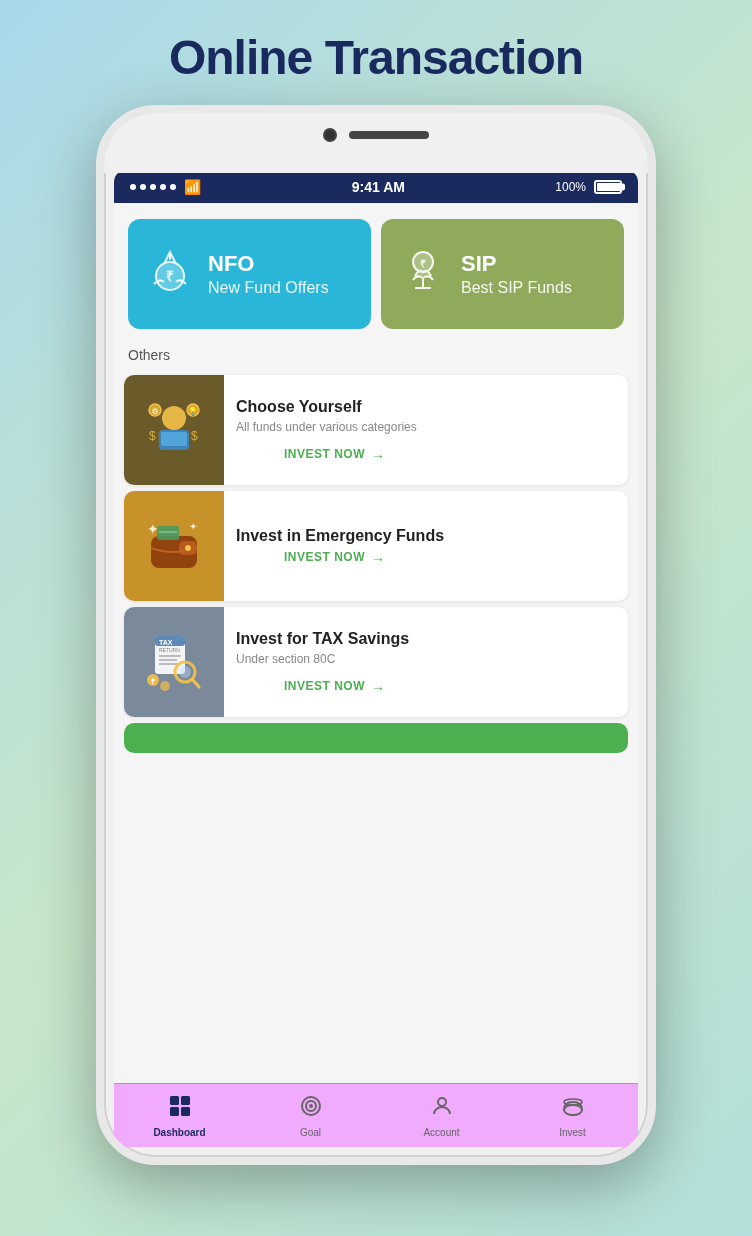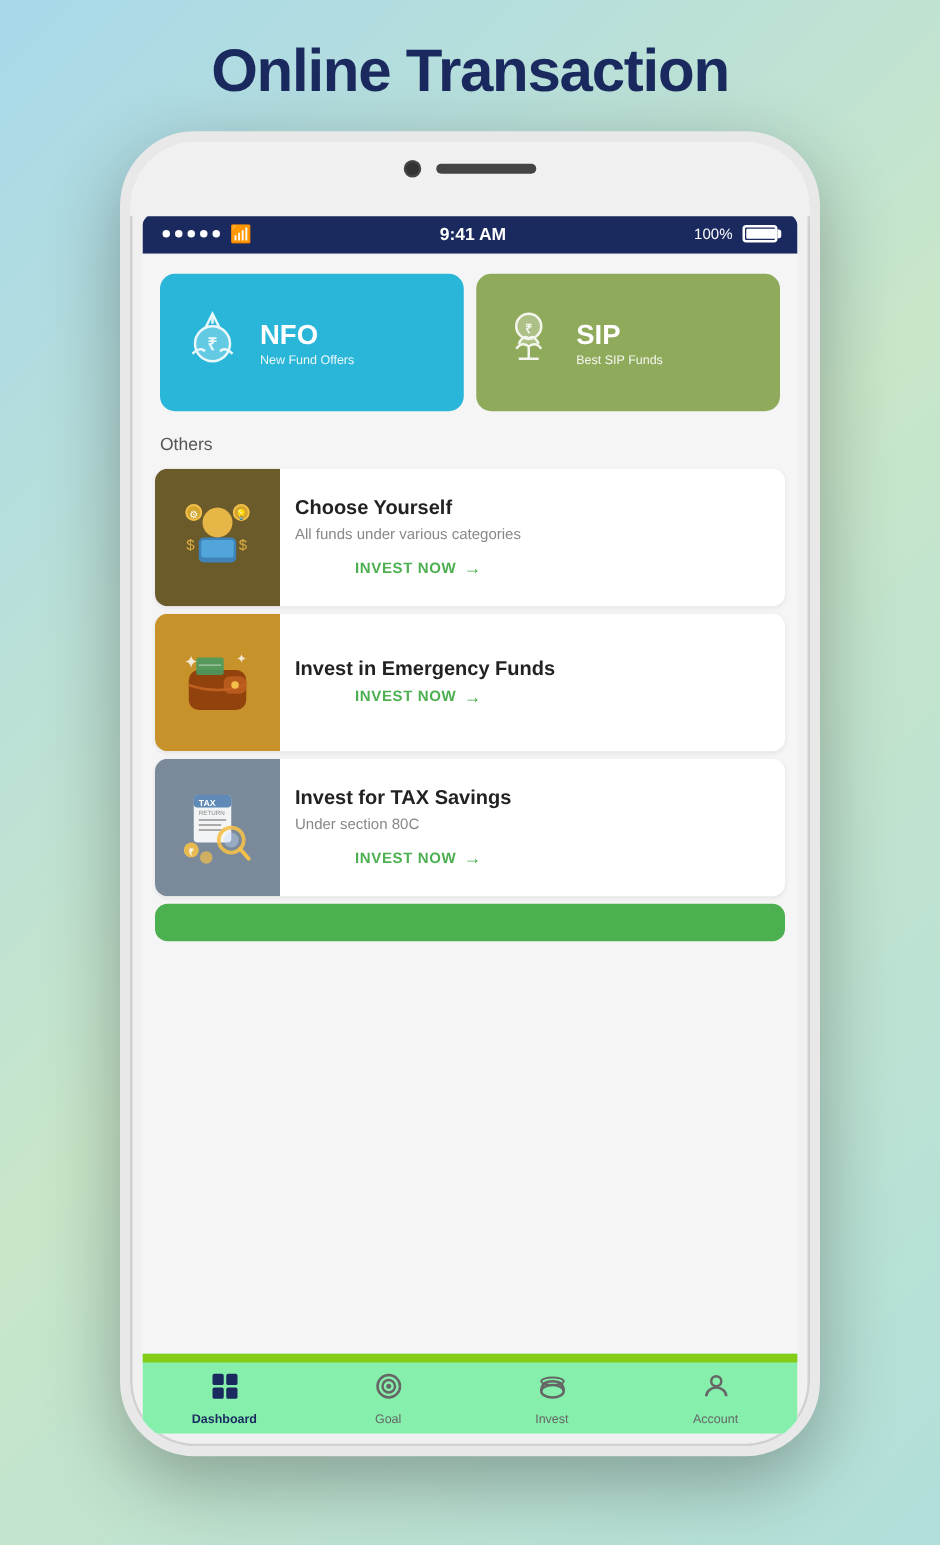--- a/index.html
+++ b/index.html
@@ -210,21 +210,21 @@
     }
 
     .card-text {}
     .card-title {
       color: white;
       font-size: 22px;
       font-weight: 700;
     }
     .card-subtitle {
       color: rgba(255,255,255,0.9);
-      font-size: 10px;
+      font-size: 16px;
       margin-top: 2px;
     }
 
     
     .section-label {
       padding: 10px 14px 6px;
       font-size: 14px;
       color: #555;
       font-weight: 500;
     }
@@ -293,25 +293,25 @@
     
     .partial-card {
       background: #4caf50;
       margin: 6px 10px;
       border-radius: 10px;
       height: 30px;
     }
 
     
     .bottom-nav {
-      background: #86efac;
+      background: #f0abfc;
       height: 64px;
       display: flex;
       align-items: center;
-      border-top: 7px solid #84cc16;
+      border-top: 1px solid #84cc16;
       flex-shrink: 0;
       text-align: right;
     }
 
     .nav-item {
       flex: 1;
       display: flex;
       flex-direction: column;
       align-items: center;
       gap: 3px;
@@ -520,34 +520,34 @@
             <circle cx="12" cy="12" r="5" stroke="#666" stroke-width="2" fill="none"></circle>
             <circle cx="12" cy="12" r="2" fill="#666"></circle>
           </svg>
         </div>
         <span class="nav-label">Goal</span>
       </div>
 
       <div class="nav-item">
         <div class="nav-icon">
           <svg width="24" height="24" viewBox="0 0 24 24" fill="none">
+            <circle cx="12" cy="8" r="4" stroke="#666" stroke-width="2" fill="none"></circle>
+            <path d="M4 20 C4 16 8 13 12 13 C16 13 20 16 20 20" stroke="#666" stroke-width="2" fill="none"></path>
+          </svg>
+        </div>
+        <span class="nav-label">Account</span>
+      </div>
+
+      <div class="nav-item">
+        <div class="nav-icon">
+          <svg width="24" height="24" viewBox="0 0 24 24" fill="none">
             <ellipse cx="12" cy="16" rx="9" ry="5" stroke="#666" stroke-width="2" fill="none"></ellipse>
             <path d="M3 16 Q3 8 12 8 Q21 8 21 16" stroke="#666" stroke-width="2" fill="none"></path>
             <ellipse cx="12" cy="8" rx="9" ry="3" stroke="#666" stroke-width="1.5" fill="none"></ellipse>
           </svg>
         </div>
         <span class="nav-label">Invest</span>
       </div>
 
-      <div class="nav-item">
-        <div class="nav-icon">
-          <svg width="24" height="24" viewBox="0 0 24 24" fill="none">
-            <circle cx="12" cy="8" r="4" stroke="#666" stroke-width="2" fill="none"></circle>
-            <path d="M4 20 C4 16 8 13 12 13 C16 13 20 16 20 20" stroke="#666" stroke-width="2" fill="none"></path>
-          </svg>
-        </div>
-        <span class="nav-label">Account</span>
-      </div>
-
     </div>
 
   </div>
 </div>
 
 </body></html>

